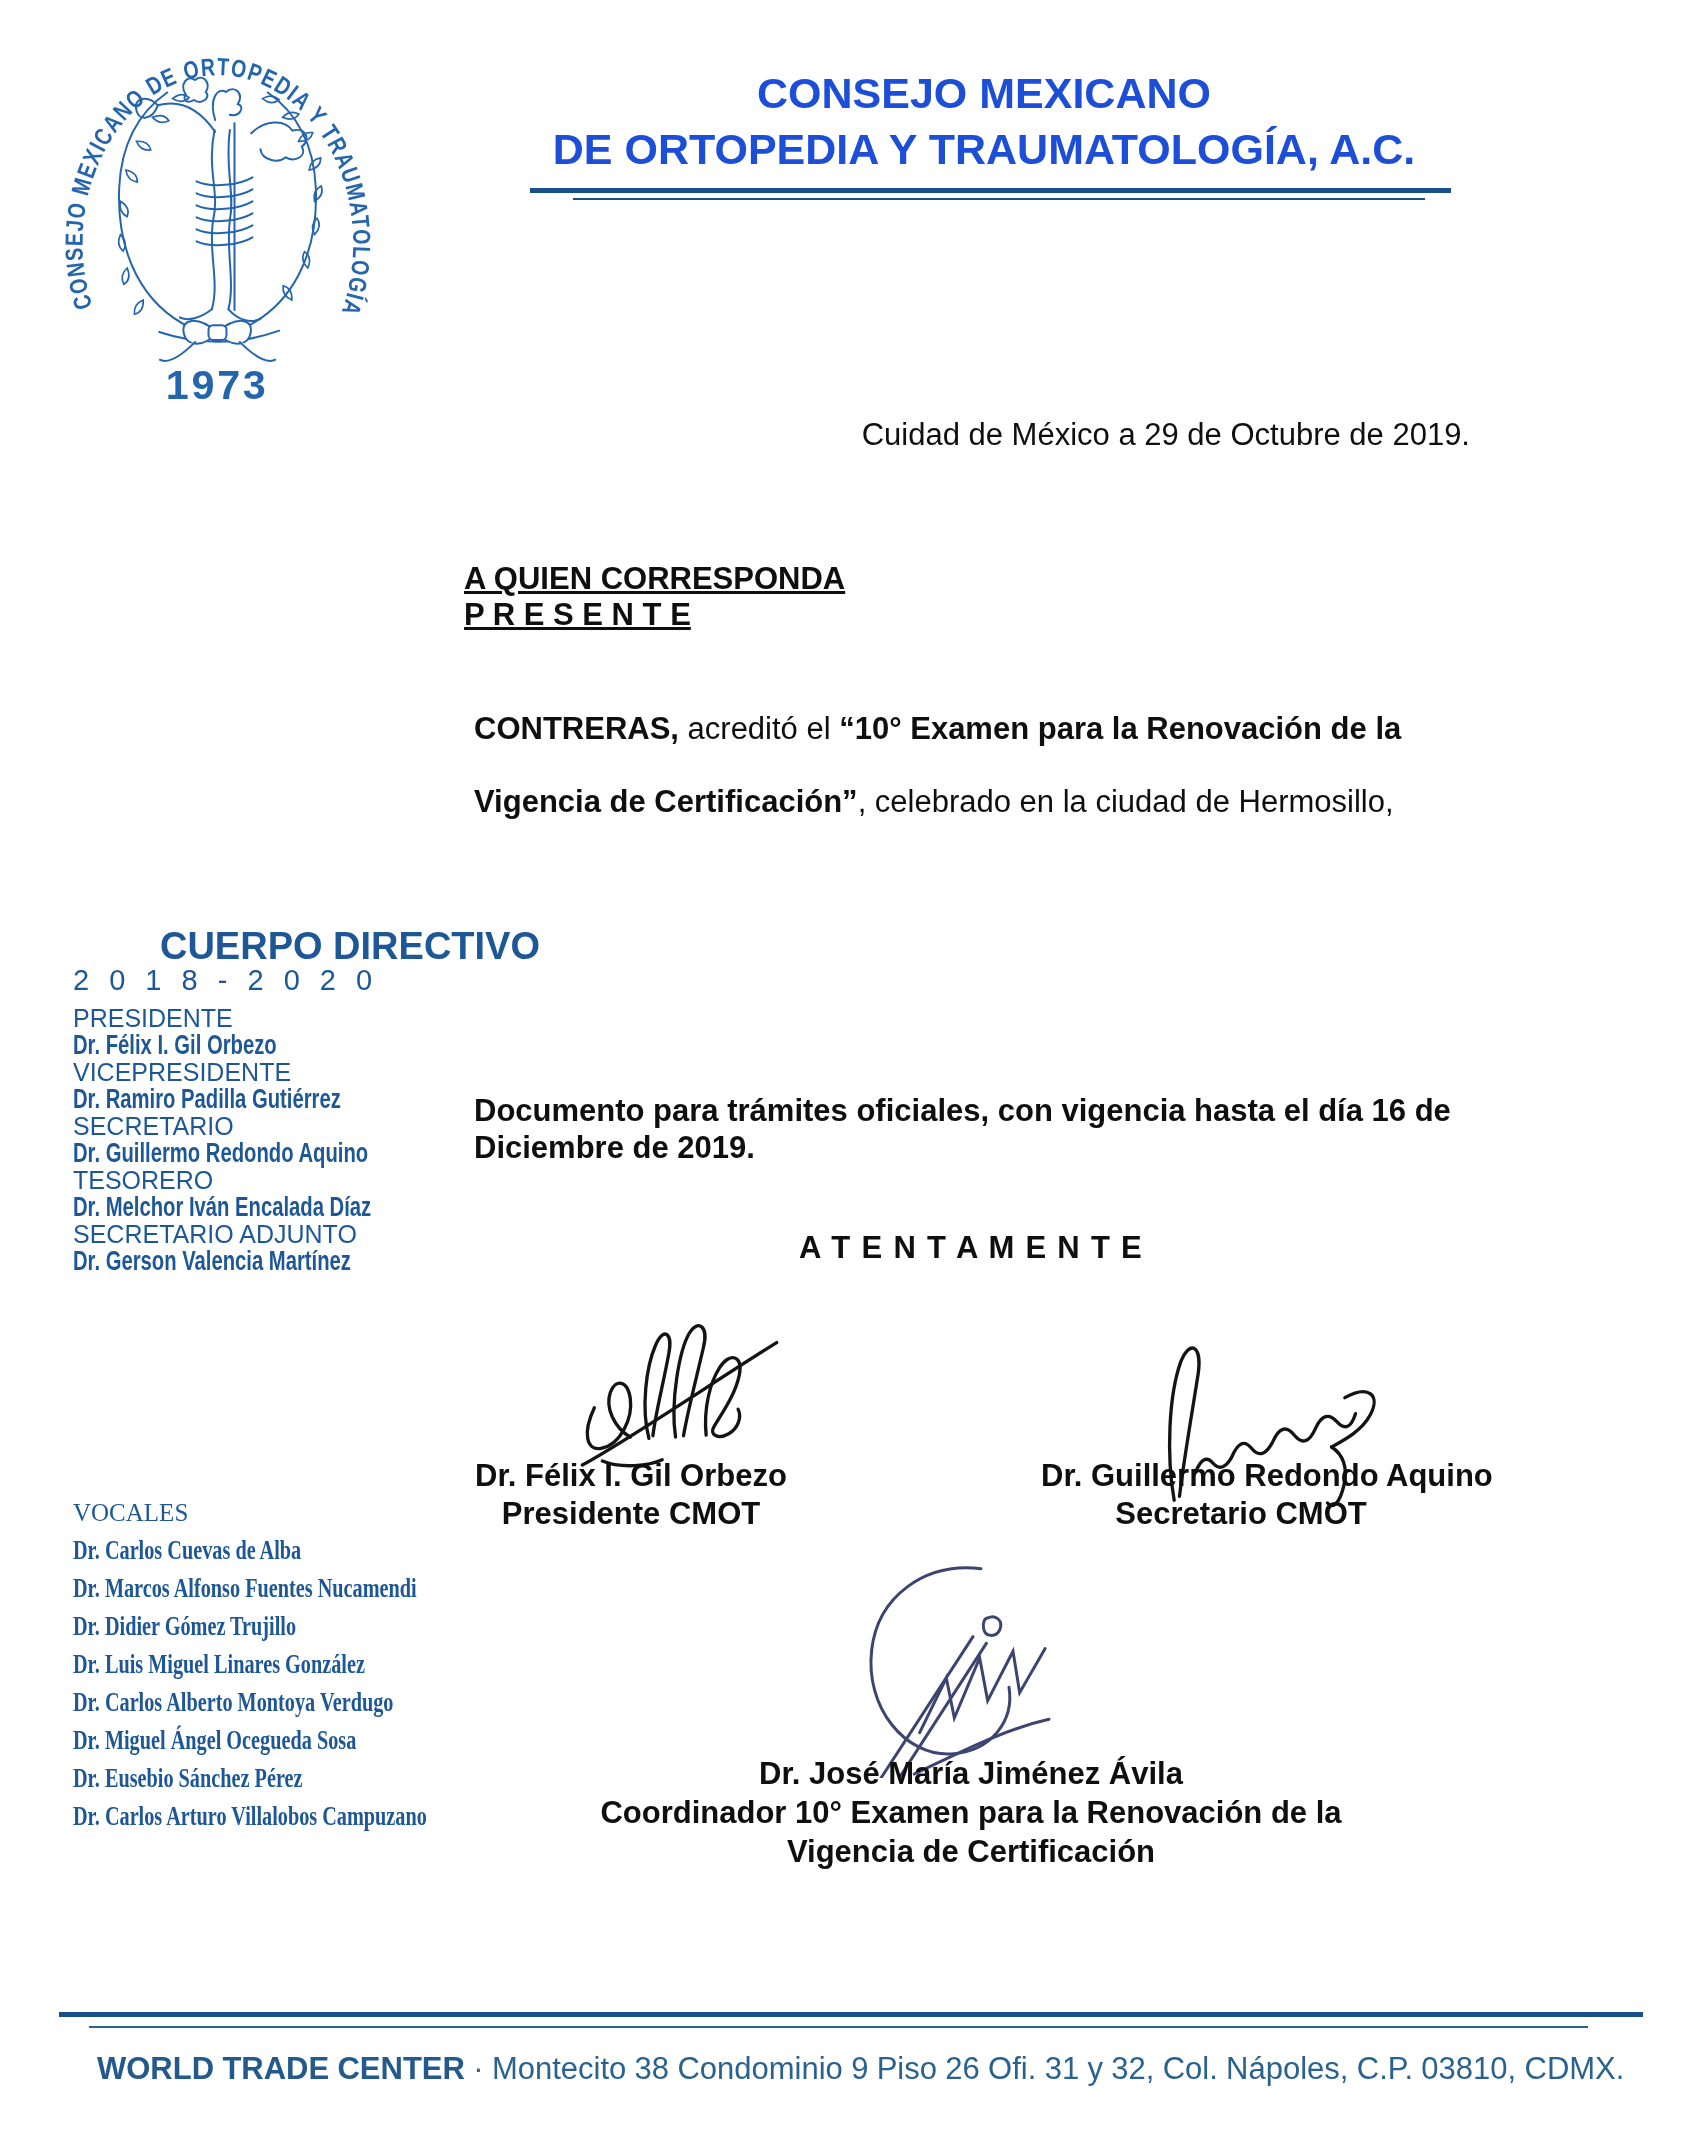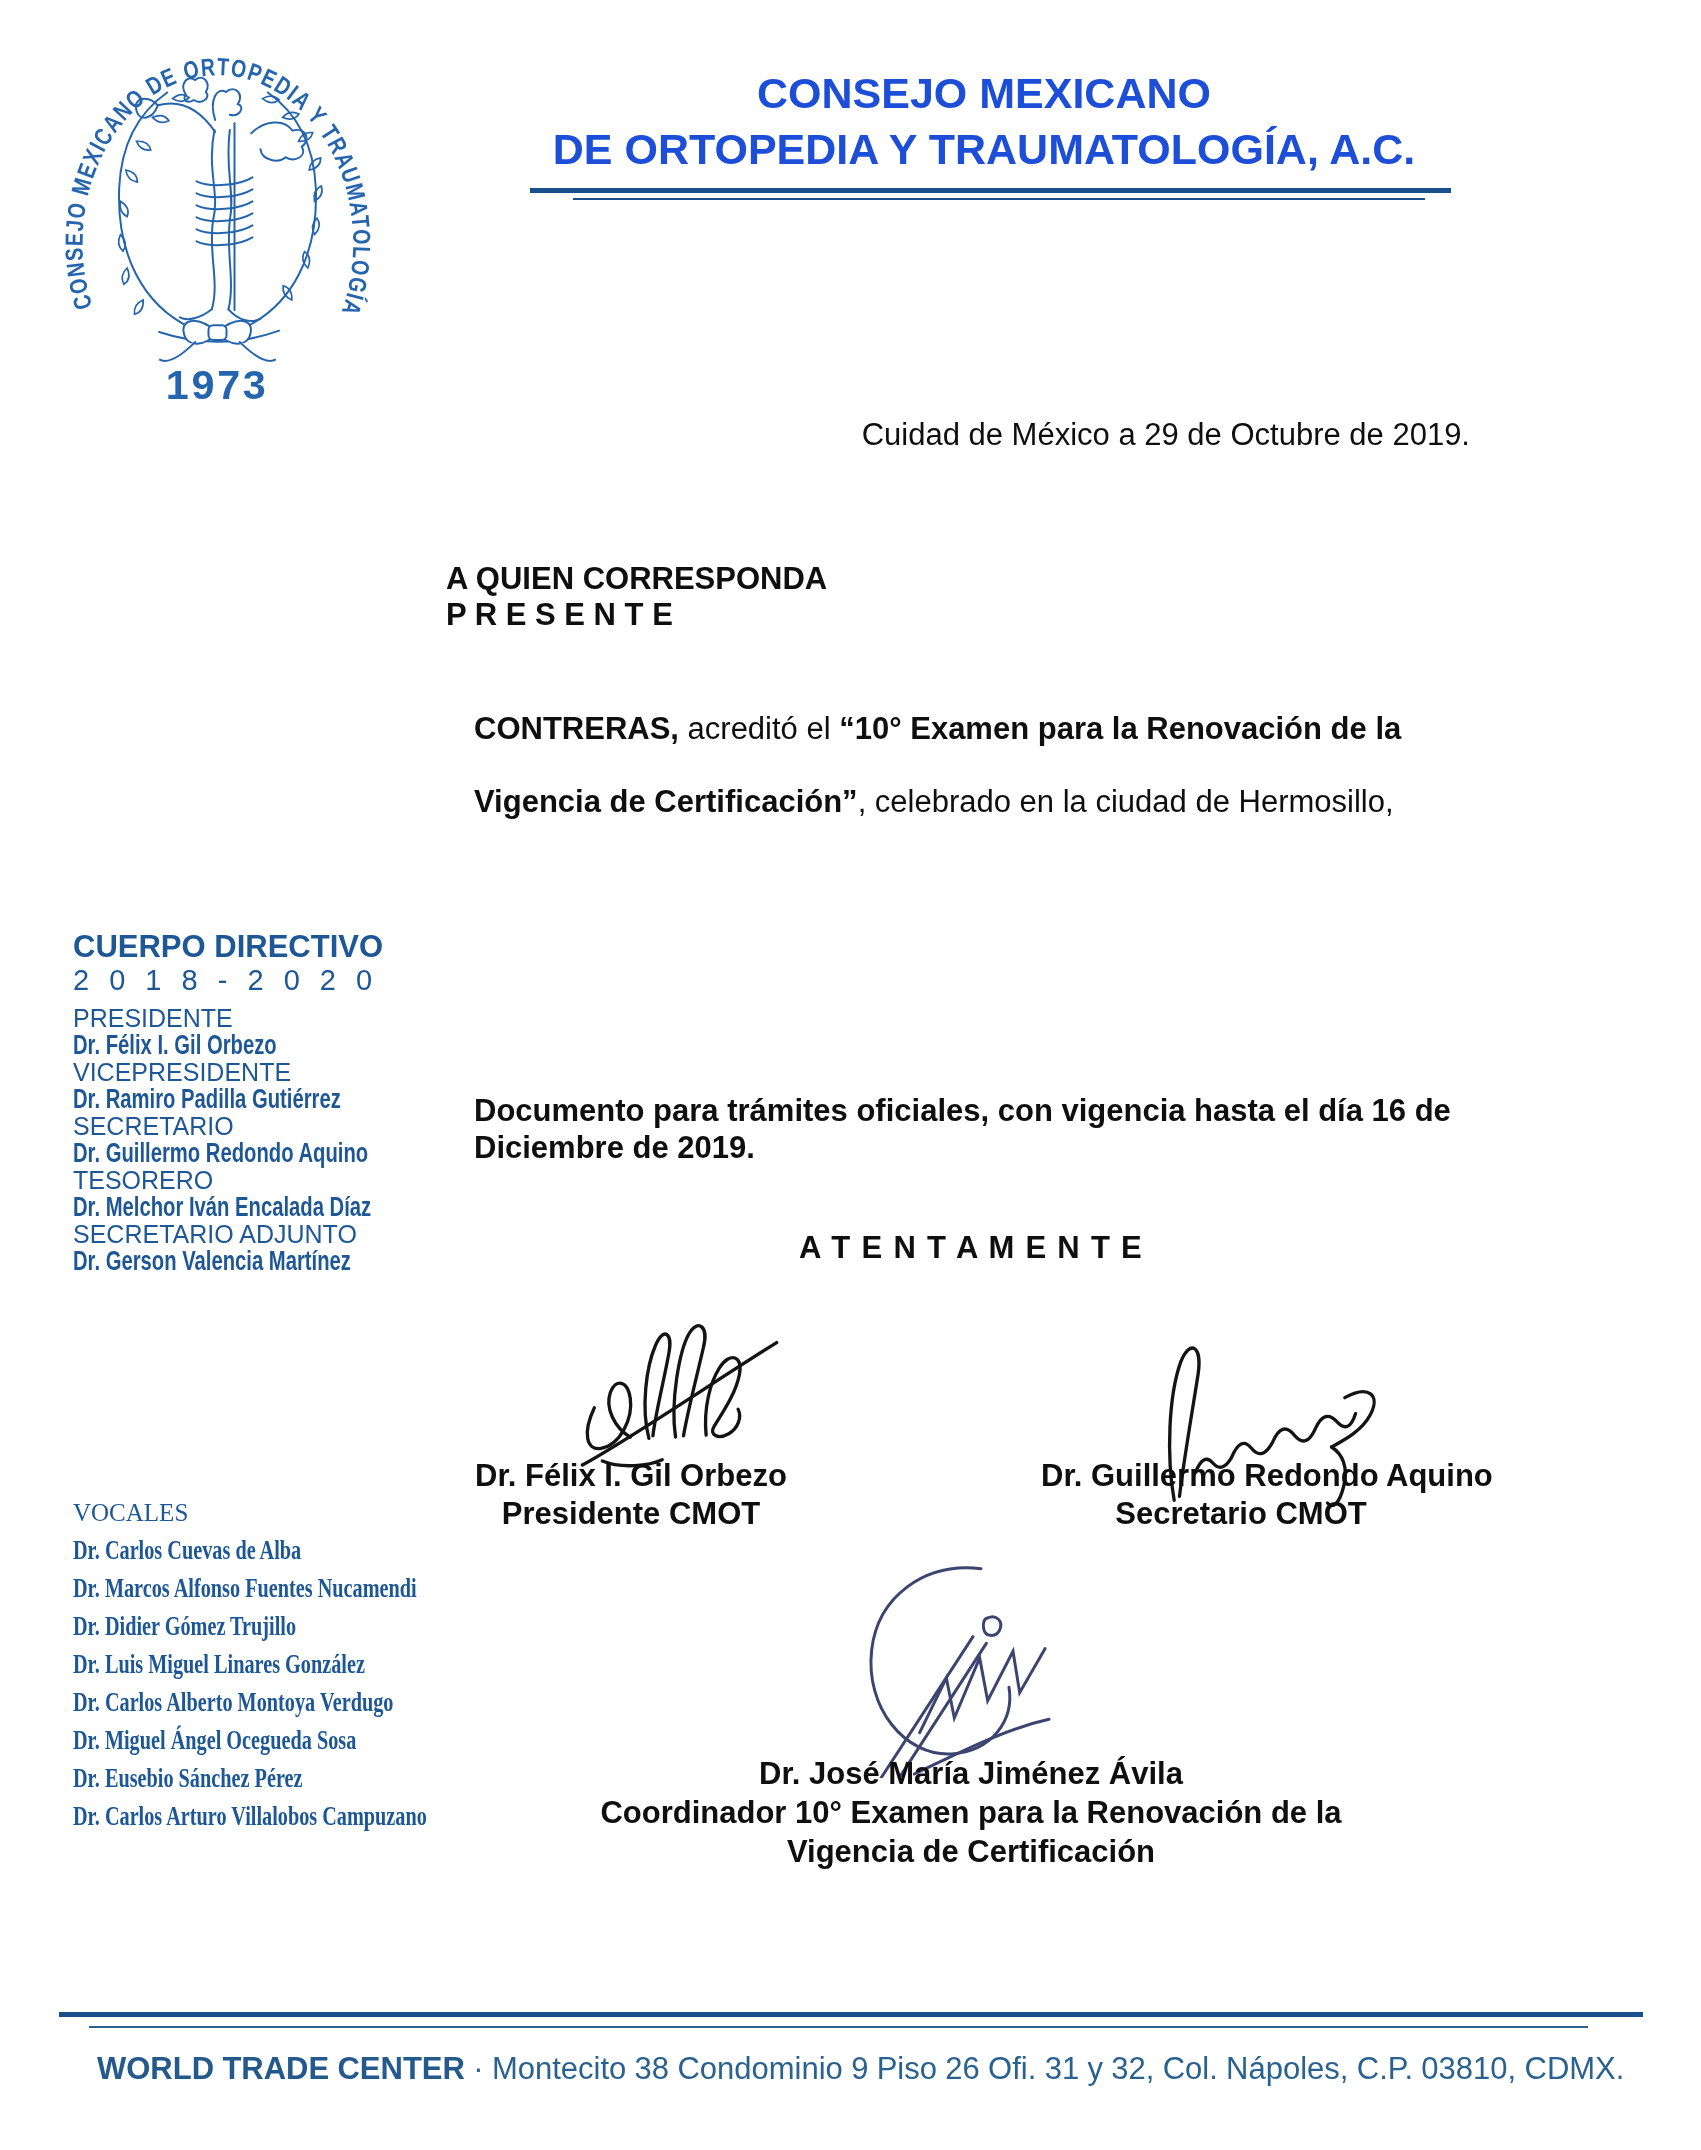--- a/index.html
+++ b/index.html
@@ -14,21 +14,21 @@
   
   .para{font-size:31px;line-height:37px;}
   .bold-par{font-weight:700;}
   .date{font-size:31px;line-height:37px;text-align:right;padding-right:32px;}
   .recipient{font-size:31px;line-height:36px;font-weight:700;}
   .salutation{font-size:31px;line-height:36px;font-weight:700;text-align:center;letter-spacing:1.3px;}
   .signame{font-size:31px;line-height:38px;font-weight:700;text-align:center;}
   .signame .ln{white-space:nowrap;}
   
   .sb{color:#1d5796;}
-  .sb-title{font-size:31px;line-height:35px;font-weight:700;}
+  .sb-title{font-size:38px;line-height:35px;font-weight:700;text-align:right;}
   .sb-period{font-size:29px;line-height:33px;letter-spacing:6px;}
   .condense{transform:scaleX(0.75);transform-origin:0 50%;width:133.333%;}
   .sb-label{font-size:25px;line-height:27px;}
   .sb-name{font-size:27px;line-height:27px;font-weight:700;}
   .sb-voc{font-size:27px;line-height:38px;font-weight:700;}
   
   .footer-line{font-size:31px;line-height:35px;color:#2a628f;}
   .footer-line b{color:#24598c;}
   svg{display:block;}
 </style>
@@ -105,21 +105,21 @@
 
   <div class="abs title" style="left:467px;top:65px;width:1034px;">
     <div>CONSEJO MEXICANO</div>
     <div>DE ORTOPEDIA Y TRAUMATOLOGÍA, A.C.</div>
   </div>
   <div class="abs rule" style="left:530px;top:188px;width:921px;height:4.7px;"></div>
   <div class="abs rule" style="left:573px;top:198px;width:852px;height:2px;"></div>
 
   <div class="abs date" style="left:474px;top:416px;width:996px;">Cuidad de México a 29 de Octubre de 2019.</div>
 
-  <div class="abs recipient" style="left:446px;top:561px;width:1028px;">
+  <div class="abs recipient" style="left:464px;top:561px;width:1028px;text-decoration:underline;">
     <div>A QUIEN CORRESPONDA</div>
     <div>P R E S E N T E</div>
   </div>
 
   <div class="abs para" style="left:474px;top:710px;width:1028px;">
       <div class="ln fit" style="word-spacing: 0px;"><b>CONTRERAS,</b><span> acreditó el </span><b>“10° Examen para la Renovación de la</b></div>
       <div class="ln fit" style="word-spacing: 0px; margin-top: 36px;"><b>Vigencia de Certificación”</b><span>, celebrado en la ciudad de Hermosillo,</span></div>
       <div class="ln fit" style="word-spacing: 0px;"><span></span></div>
       <div class="ln"><span></span></div>
     </div>

